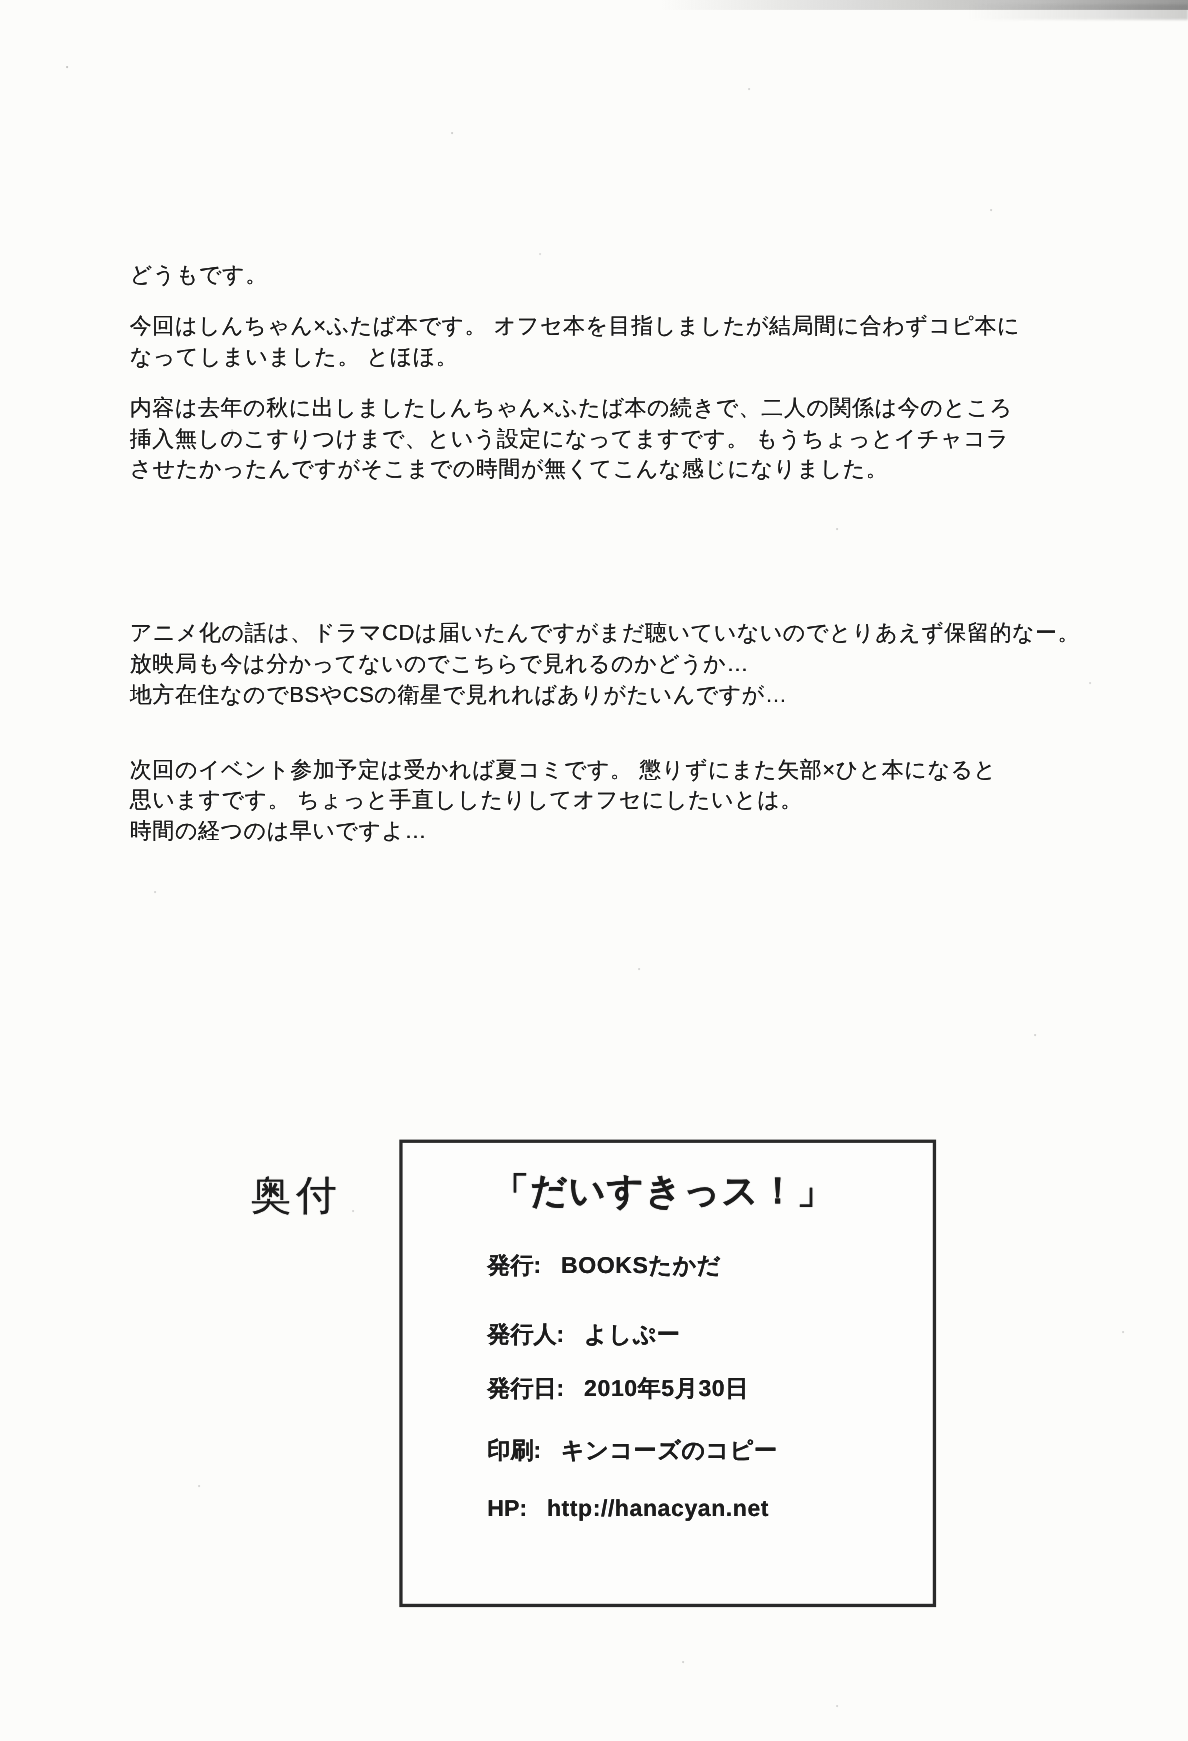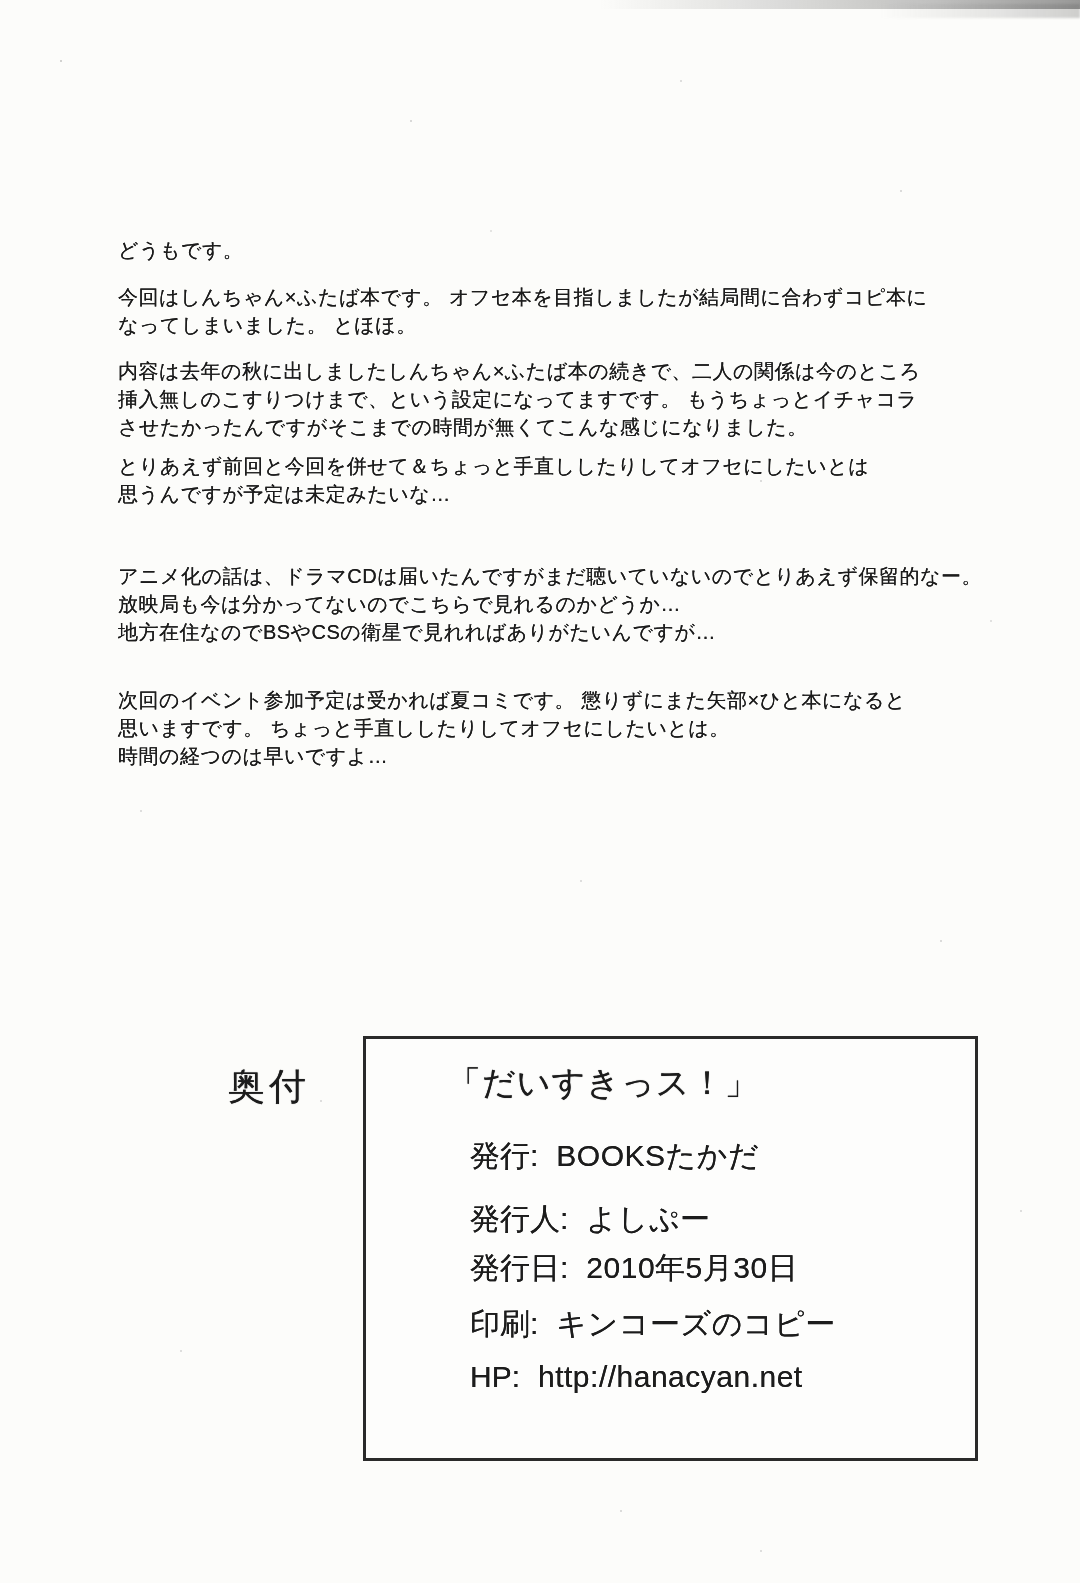--- a/index.html
+++ b/index.html
@@ -94,42 +94,42 @@
     left: 228px;
     top: 1062px;
     font-size: 37px;
     letter-spacing: 4px;
     text-shadow: 0 0 0.7px #1c1c1c;
   }
   .colophon-box {
     position: absolute;
     left: 363px;
     top: 1036px;
-    width: 615px;
+    width: 488px;
     height: 425px;
     border: 3px solid #2a2a2a;
     background: rgba(255,255,255,0.4);
     box-sizing: border-box;
+    font-weight: bold;
   }
   .c-title {
     position: absolute;
     left: 82px;
     top: 22px;
     font-size: 33px;
     letter-spacing: 1px;
     text-shadow: 0 0 0.7px #1c1c1c;
     white-space: nowrap;
   }
   .c-row {
     position: absolute;
     left: 77px;
-    font-size: 30px;
+    font-size: 21px;
     white-space: nowrap;
     text-shadow: 0 0 0.5px #1c1c1c;
-    margin-left: 27px;
   }
   .c-label { margin-right: 18px; }
   .c-value { letter-spacing: 0.5px; }
 </style>
 </head>
 <body>
 
 <div class="page">
 
   <div class="top-scan-band"></div>
@@ -144,24 +144,20 @@
     <div class="line">今回はしんちゃん×ふたば本です。 オフセ本を目指しましたが結局間に合わずコピ本に</div>
     <div class="line">なってしまいました。 とほほ。</div>
   </div>
 
   <div class="para p3">
     <div class="line">内容は去年の秋に出しましたしんちゃん×ふたば本の続きで、二人の関係は今のところ</div>
     <div class="line">挿入無しのこすりつけまで、という設定になってますです。 もうちょっとイチャコラ</div>
     <div class="line">させたかったんですがそこまでの時間が無くてこんな感じになりました。</div>
   </div>
 
-  <div class="para p4">
-    <div class="line">とりあえず前回と今回を併せて＆ちょっと手直ししたりしてオフセにしたいとは</div>
-    <div class="line">思うんですが予定は未定みたいな…</div>
-  </div>
 
   <div class="para p5">
     <div class="line">アニメ化の話は、ドラマCDは届いたんですがまだ聴いていないのでとりあえず保留的なー。</div>
     <div class="line">放映局も今は分かってないのでこちらで見れるのかどうか…</div>
     <div class="line">地方在住なのでBSやCSの衛星で見れればありがたいんですが…</div>
   </div>
 
   <div class="para p6">
     <div class="line">次回のイベント参加予定は受かれば夏コミです。 懲りずにまた矢部×ひと本になると</div>
     <div class="line">思いますです。 ちょっと手直ししたりしてオフセにしたいとは。</div>

